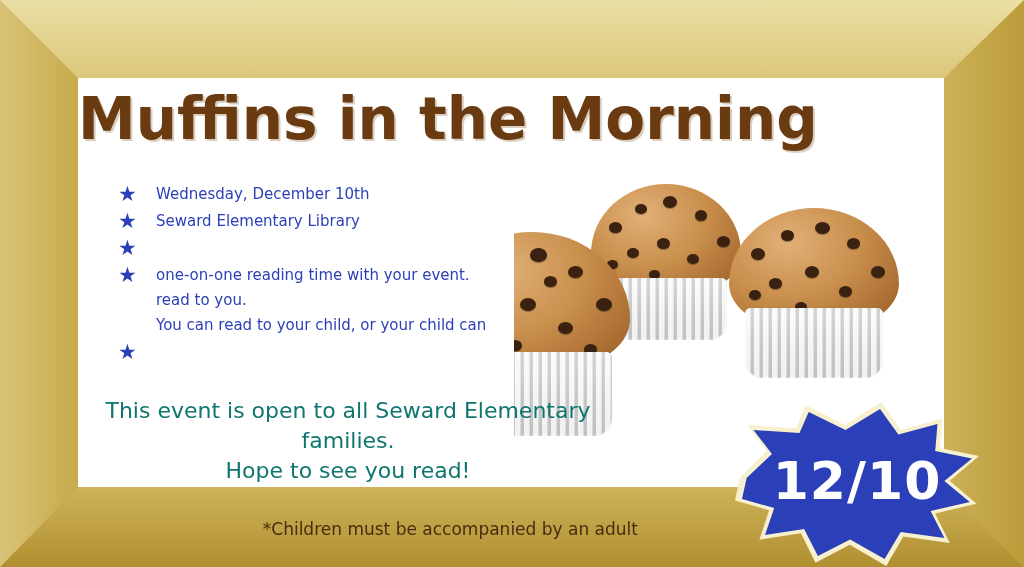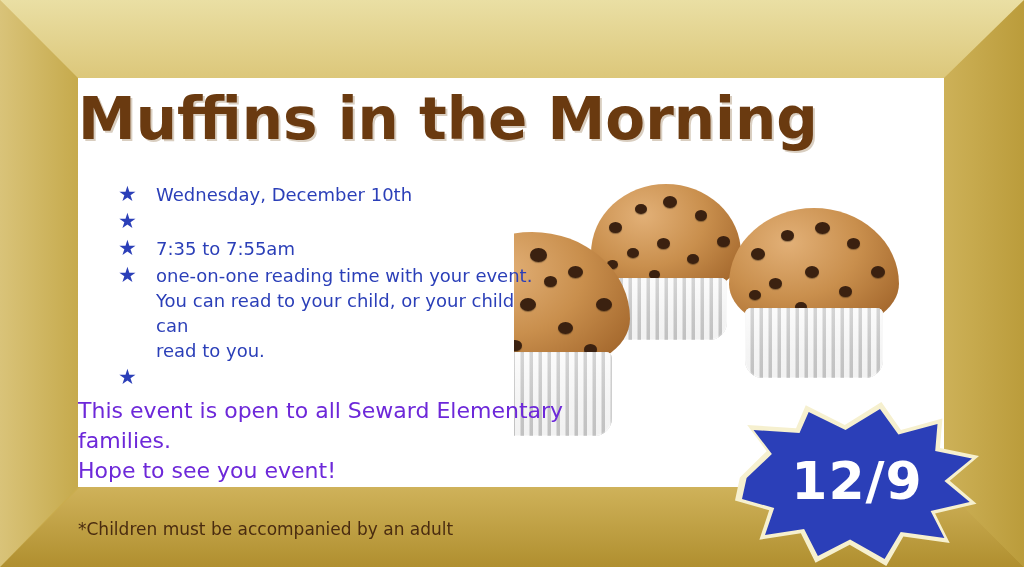--- a/index.html
+++ b/index.html
@@ -104,46 +104,46 @@
   .star {
     flex: 0 0 38px;
     color: #2b3fb8;
     font-size: 21px;
     line-height: 25px;
     text-align: left;
     padding-left: 6px;
   }
   .bullet-text {
     color: #2b3fb8;
-    font-size: 18px;
+    font-size: 15px;
     line-height: 25px;
     font-family: "DejaVu Sans", sans-serif;
   }
   .bullet-text .line { display: block; }
 
   
   .closing {
     position: absolute;
     left: 0;
     top: 318px;
     width: 540px;
-    text-align: left;
-    color: #6d28d9;
+    text-align: center;
+    color: #0f766e;
     font-size: 22px;
     line-height: 30px;
   }
   .closing .l2 { display: block; }
 
   
   .footnote {
     position: absolute;
     left: 78px;
     bottom: 28px;
     width: 560px;
-    text-align: left;
+    text-align: right;
     color: #4a2c10;
     font-size: 17px;
   }
 
   
   .photo {
     position: absolute;
     right: 0;
     top: 58px;
     width: 430px;
@@ -316,50 +316,50 @@
 
       <div class="bullet-row">
         <div class="star">★</div>
         <div class="bullet-text">
           <span class="line">Wednesday, December 10th</span>
         </div>
       </div>
 
       <div class="bullet-row">
         <div class="star">★</div>
-      </div>
-
-      <div class="bullet-row">
-        <div class="star">★</div>
         <div class="bullet-text">
-          <span class="line">7:35 to 7:55am</span>
-        </div>
+          <span class="line">Seward Elementary Library</span>
+        </div>
+      </div>
+
+      <div class="bullet-row">
+        <div class="star">★</div>
       </div>
 
       <div class="bullet-row">
         <div class="star">★</div>
         <div class="bullet-text">
           <span class="line">one-on-one reading time with your event.</span>
+          <span class="line">read to you.</span>
           <span class="line">You can read to your child, or your child can</span>
-          <span class="line">read to you.</span>
         </div>
       </div>
 
       <div class="bullet-row">
         <div class="star">★</div>
       </div>
 
     </div>
 
     <div class="closing">
       <span class="l2">This event is open to all Seward Elementary families.</span>
-      <span class="l2">Hope to see you event!</span>
+      <span class="l2">Hope to see you read!</span>
     </div>
 
   </div>
 
   <div class="starburst">
     <div class="burst-outline"></div>
     <div class="burst-shape"></div>
-    <div class="burst-text">12/9</div>
+    <div class="burst-text">12/10</div>
   </div>
 
 </div>
 
 </body></html>

